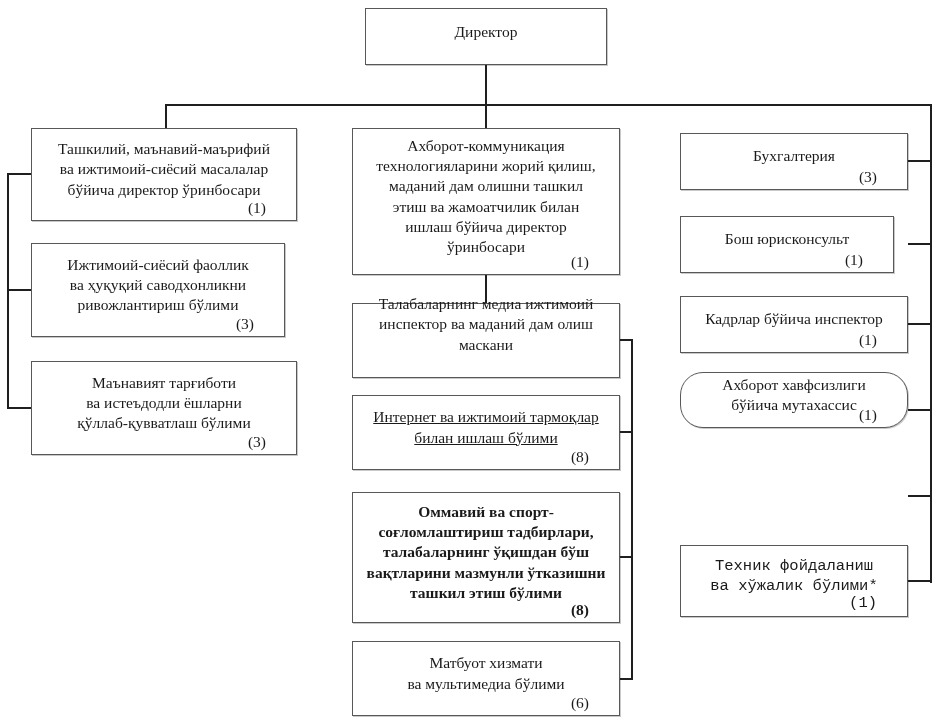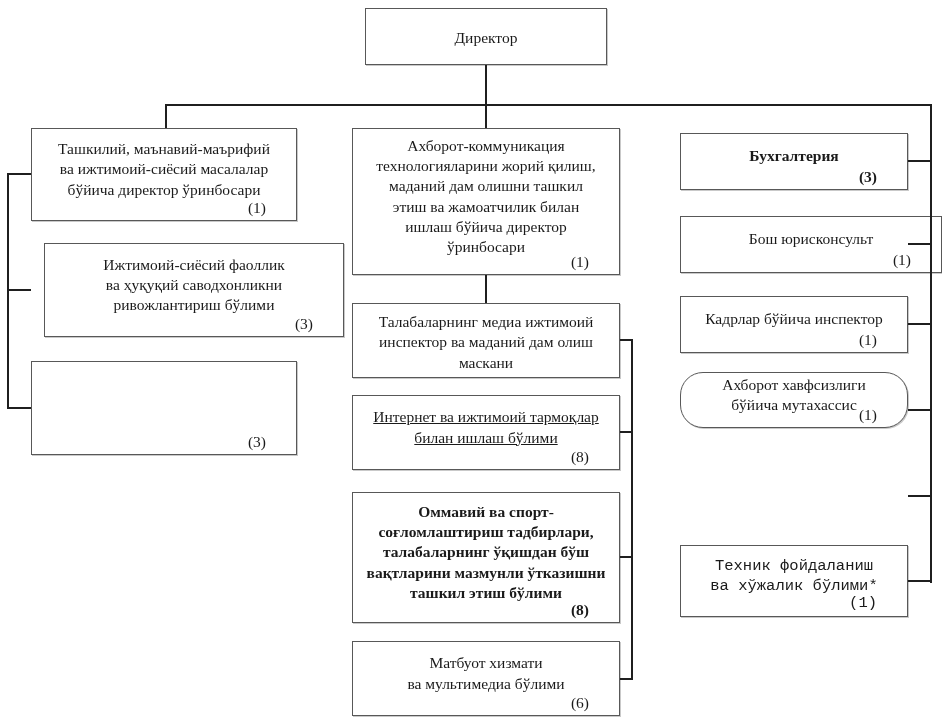--- a/index.html
+++ b/index.html
@@ -35,21 +35,22 @@
     line-height: 1.31;
   }
   .box .count {
     position: absolute;
     right: 30px;
     bottom: 4px;
     font-size: 15.5px;
     line-height: 1.1;
   }
   .box.no-count {
-    padding-bottom: 0;
+    padding-bottom: 22px;
+    justify-content: flex-end;
   }
   .line {
     position: absolute;
     background: #1f1f1f;
   }
 </style>
 </head>
 <body>
 
 <div class="canvas">
@@ -58,28 +59,31 @@
     <div class="label">Директор</div>
   </div>
 
   <div class="box" style="left:31px; top:128px; width:266px; height:93px;">
     <div class="label">Ташкилий, маънавий-маърифий
 ва ижтимоий-сиёсий масалалар
 бўйича директор ўринбосари</div>
     <div class="count">(1)</div>
   </div>
 
-  <div class="box" style="left:31px; top:243px; width:300px; height:94px;margin-left:13px;">
+  <div class="box" style="left:31px; top:243px; width:254px; height:94px;">
     <div class="label">Ижтимоий-сиёсий фаоллик
 ва ҳуқуқий саводхонликни
 ривожлантириш бўлими</div>
     <div class="count">(3)</div>
   </div>
 
   <div class="box" style="left:31px; top:361px; width:266px; height:94px;">
+    <div class="label">Маънавият тарғиботи
+ва истеъдодли ёшларни
+қўллаб-қувватлаш бўлими</div>
     <div class="count">(3)</div>
   </div>
 
   <div class="box" style="left:352px; top:128px; width:268px; height:147px;">
     <div class="label">Ахборот-коммуникация
 технологияларини жорий қилиш,
 маданий дам олишни ташкил
 этиш ва жамоатчилик билан
 ишлаш бўйича директор
 ўринбосари</div>
@@ -106,26 +110,26 @@
 ташкил этиш бўлими</div>
     <div class="count">(8)</div>
   </div>
 
   <div class="box" style="left:352px; top:641px; width:268px; height:75px;">
     <div class="label">Матбуот хизмати
 ва мультимедиа бўлими</div>
     <div class="count">(6)</div>
   </div>
 
-  <div class="box" style="left:680px; top:133px; width:228px; height:57px;font-weight:bold;">
+  <div class="box" style="left:680px; top:133px; width:228px; height:57px;">
     <div class="label">Бухгалтерия</div>
     <div class="count">(3)</div>
   </div>
 
-  <div class="box" style="left:680px; top:216px; width:262px; height:57px;">
+  <div class="box" style="left:680px; top:216px; width:214px; height:57px;">
     <div class="label">Бош юрисконсульт</div>
     <div class="count">(1)</div>
   </div>
 
   <div class="box" style="left:680px; top:296px; width:228px; height:57px;">
     <div class="label">Кадрлар бўйича инспектор</div>
     <div class="count">(1)</div>
   </div>
 
   <div class="box" style="left:680px; top:372px; width:228px; height:56px;border-radius:23px;">

